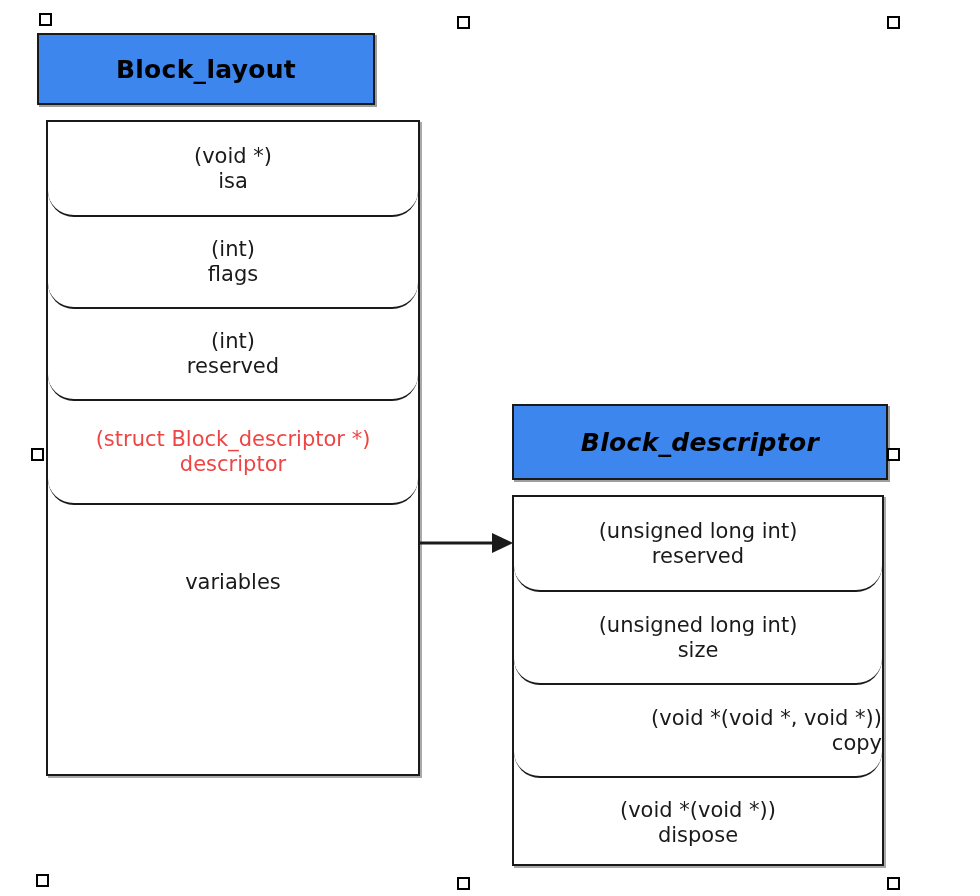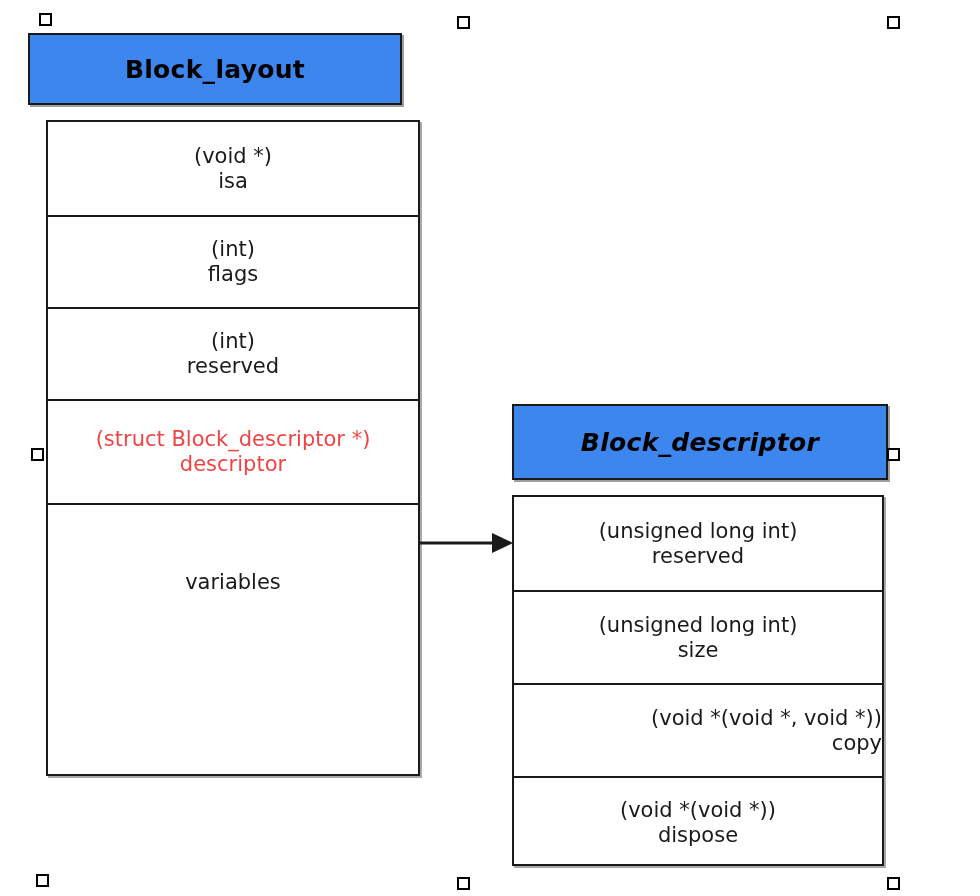--- a/index.html
+++ b/index.html
@@ -51,20 +51,21 @@
     border-bottom: 2px solid #1a1a1a;
     display: flex;
     flex-direction: column;
     align-items: center;
     justify-content: center;
     color: #1a1a1a;
     text-align: center;
     line-height: 1.18;
     overflow: hidden;
     white-space: nowrap;
+    border-radius: 26px;
   }
   .field-row:last-child {
     border-bottom: none;
   }
   .field-type {
     display: block;
   }
   .field-name {
     display: block;
   }
@@ -87,21 +88,21 @@
     border: 2px solid #000000;
     box-sizing: border-box;
   }
 </style>
 </head>
 <body>
 
 <div id="canvas" style="width: 980px; height: 896px; background: rgb(255, 255, 255);">
 
 <div class="struct-group" style="left: 0px; top: 0px;">
-      <div class="struct-header" style="left: 28px; top: 33px; width: 374px; height: 72px; background: rgb(61, 134, 238); border-color: rgb(26, 26, 26);">
+      <div class="struct-header" style="left: 37px; top: 33px; width: 338px; height: 72px; background: rgb(61, 134, 238); border-color: rgb(26, 26, 26);">
         <span style="font-size: 25px;">Block_layout</span>
       </div>
       <div class="struct-body" style="left: 46px; top: 120px; width: 374px; height: 656px; border-color: rgb(26, 26, 26); background: rgb(255, 255, 255);">
         <div class="field-row" style="height: 95px; font-size: 21px; border-bottom-color: rgb(26, 26, 26); color: rgb(26, 26, 26);">
           <span class="field-type">(void *)</span>
           <span class="field-name">isa</span>
         </div>
         <div class="field-row" style="height: 92px; font-size: 21px; border-bottom-color: rgb(26, 26, 26); color: rgb(26, 26, 26);">
           <span class="field-type">(int)</span>
           <span class="field-name">flags</span>

